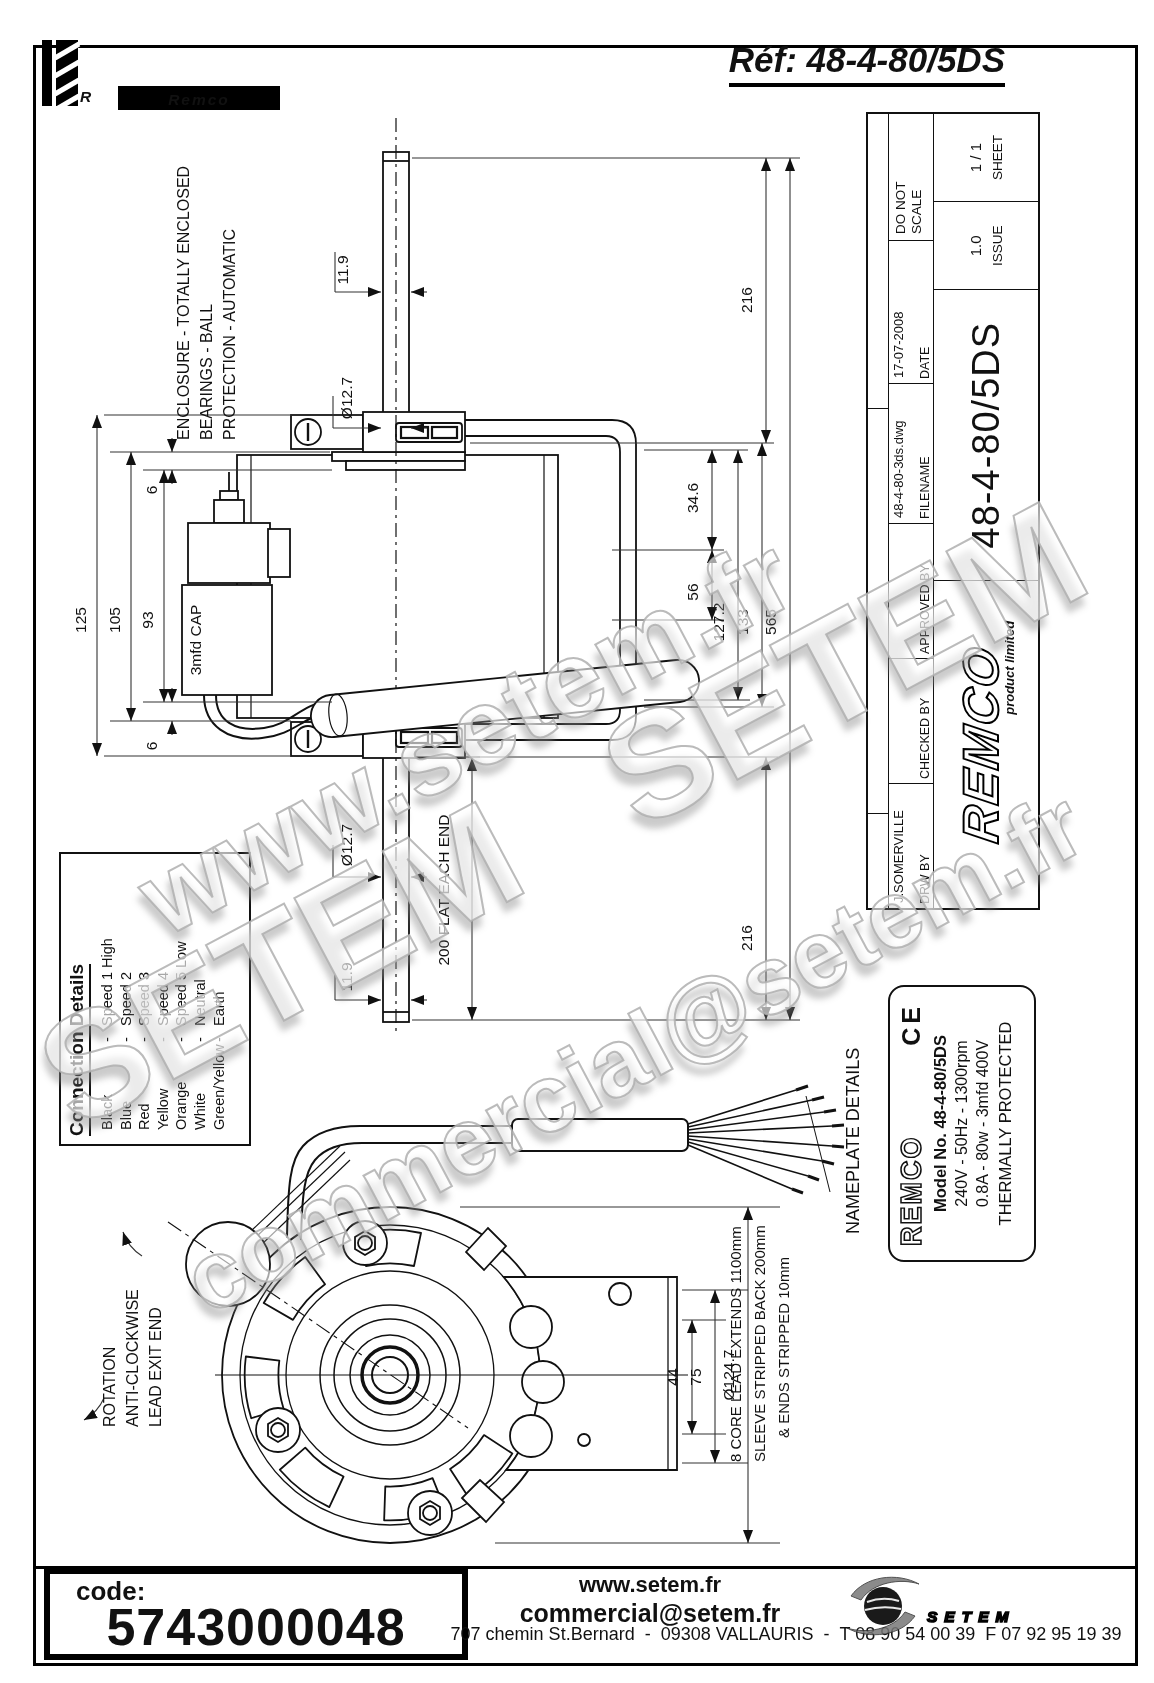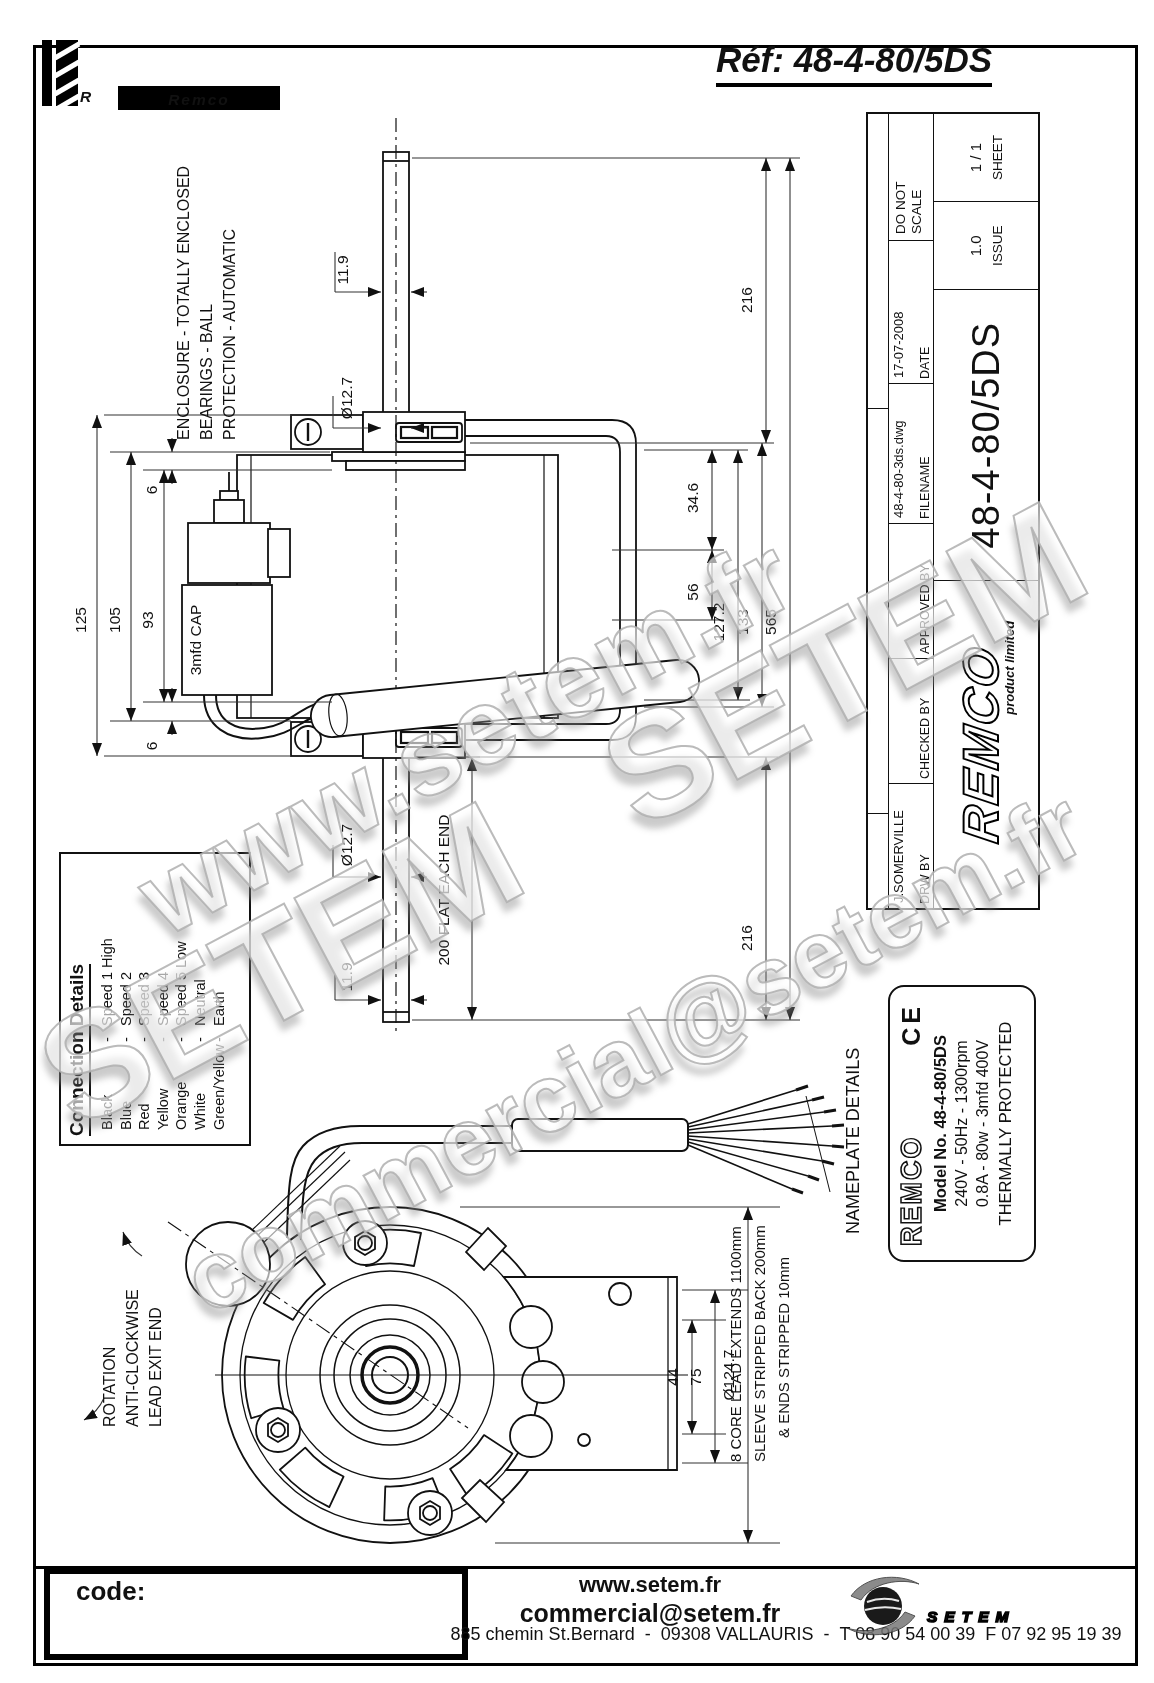--- a/index.html
+++ b/index.html
@@ -7,21 +7,21 @@
        font-family:"Liberation Sans","DejaVu Sans",sans-serif;color:#111;}
   .abs{position:absolute;}
   #frame{left:33px;top:45px;width:1099px;height:1615px;border:3px solid #000;z-index:1;}
   #footer-divider{left:33px;top:1566px;width:1102px;border-top:3px solid #000;z-index:2;}
   svg{position:absolute;z-index:2;}
   svg text{font-family:"Liberation Sans","DejaVu Sans",sans-serif;font-size:15.5px;fill:#111;}
   
   .rot-outer{position:absolute;z-index:3;}
   .rin{position:absolute;left:0;top:0;transform-origin:0 0;}
   
-  #ref-wrap{left:648px;top:40px;width:412px;text-align:center;z-index:4;}
+  #ref-wrap{left:593px;top:40px;width:412px;text-align:right;z-index:4;}
   #ref-wrap span{display:inline-block;font-size:35px;font-weight:bold;font-style:italic;
                  border-bottom:4px solid #000;padding-bottom:3px;}
   
   .notes{font-size:16px;line-height:23px;white-space:nowrap;}
   .lead-note{font-size:15px;line-height:24px;white-space:nowrap;}
   .lead-note .ind{padding-left:24px;}
   
   #conn-box{border:2px solid #111;background:transparent;}
   .cd-title{font-size:19px;font-weight:bold;border-bottom:2px solid #111;width:fit-content;
             margin:5px 0 7px 8px;padding-bottom:1px;}
@@ -465,27 +465,28 @@
     </div>
   </div>
 </div>
 
 <div class="wm" id="wm1">www.setem.fr</div>
 <div class="wm" id="wm2">SETEM SETEM</div>
 <div class="wm" id="wm3">commercial@setem.fr</div>
 
 <div class="abs" id="code-box">
   <div id="code-label">code:</div>
+  <div id="code-num">5743000048</div>
 </div>
 <div class="abs" id="web-block">
   <div id="web-line">www.setem.fr</div>
   <div id="email-line">commercial@setem.fr</div>
 </div>
 <div class="abs" id="addr-line">
-  <span>885 chemin St.Bernard</span>&nbsp;&nbsp;<span>-</span>&nbsp;&nbsp;<span>09308 VALLAURIS</span>&nbsp;&nbsp;<span>-</span>&nbsp;&nbsp;<span>T 08 90 54 00 39</span>&nbsp;&nbsp;<span>F 07 92 95 19 39</span>
+  <span>707 chemin St.Bernard</span>&nbsp;&nbsp;<span>-</span>&nbsp;&nbsp;<span>09308 VALLAURIS</span>&nbsp;&nbsp;<span>-</span>&nbsp;&nbsp;<span>T 08 90 54 00 39</span>&nbsp;&nbsp;<span>F 07 92 95 19 39</span>
 </div>
 <svg class="abs" style="left:845px;top:1570px;z-index:5" width="268" height="72" viewBox="0 0 268 72">
   <g>
     <path d="M6 26 C20 6 52 2 74 14 C56 8 28 12 16 30 Z" fill="#777" opacity="0.85" stroke="#333" stroke-width="1"></path>
     <path d="M70 46 C56 66 24 70 2 58 C20 64 48 60 60 42 Z" fill="#777" opacity="0.85" stroke="#333" stroke-width="1"></path>
     <circle cx="38" cy="36" r="19" fill="#1a1a1a"></circle>
     <path d="M22 32 Q38 26 54 31" stroke="#fff" stroke-width="2" fill="none" opacity="0.9"></path>
     <path d="M20 40 Q38 35 56 39" stroke="#fff" stroke-width="2" fill="none" opacity="0.9"></path>
   </g>
   <text x="82" y="52" font-size="40" font-weight="bold" font-style="italic" letter-spacing="7" fill="#fff" stroke="#000" stroke-width="1.6">SETEM</text>

